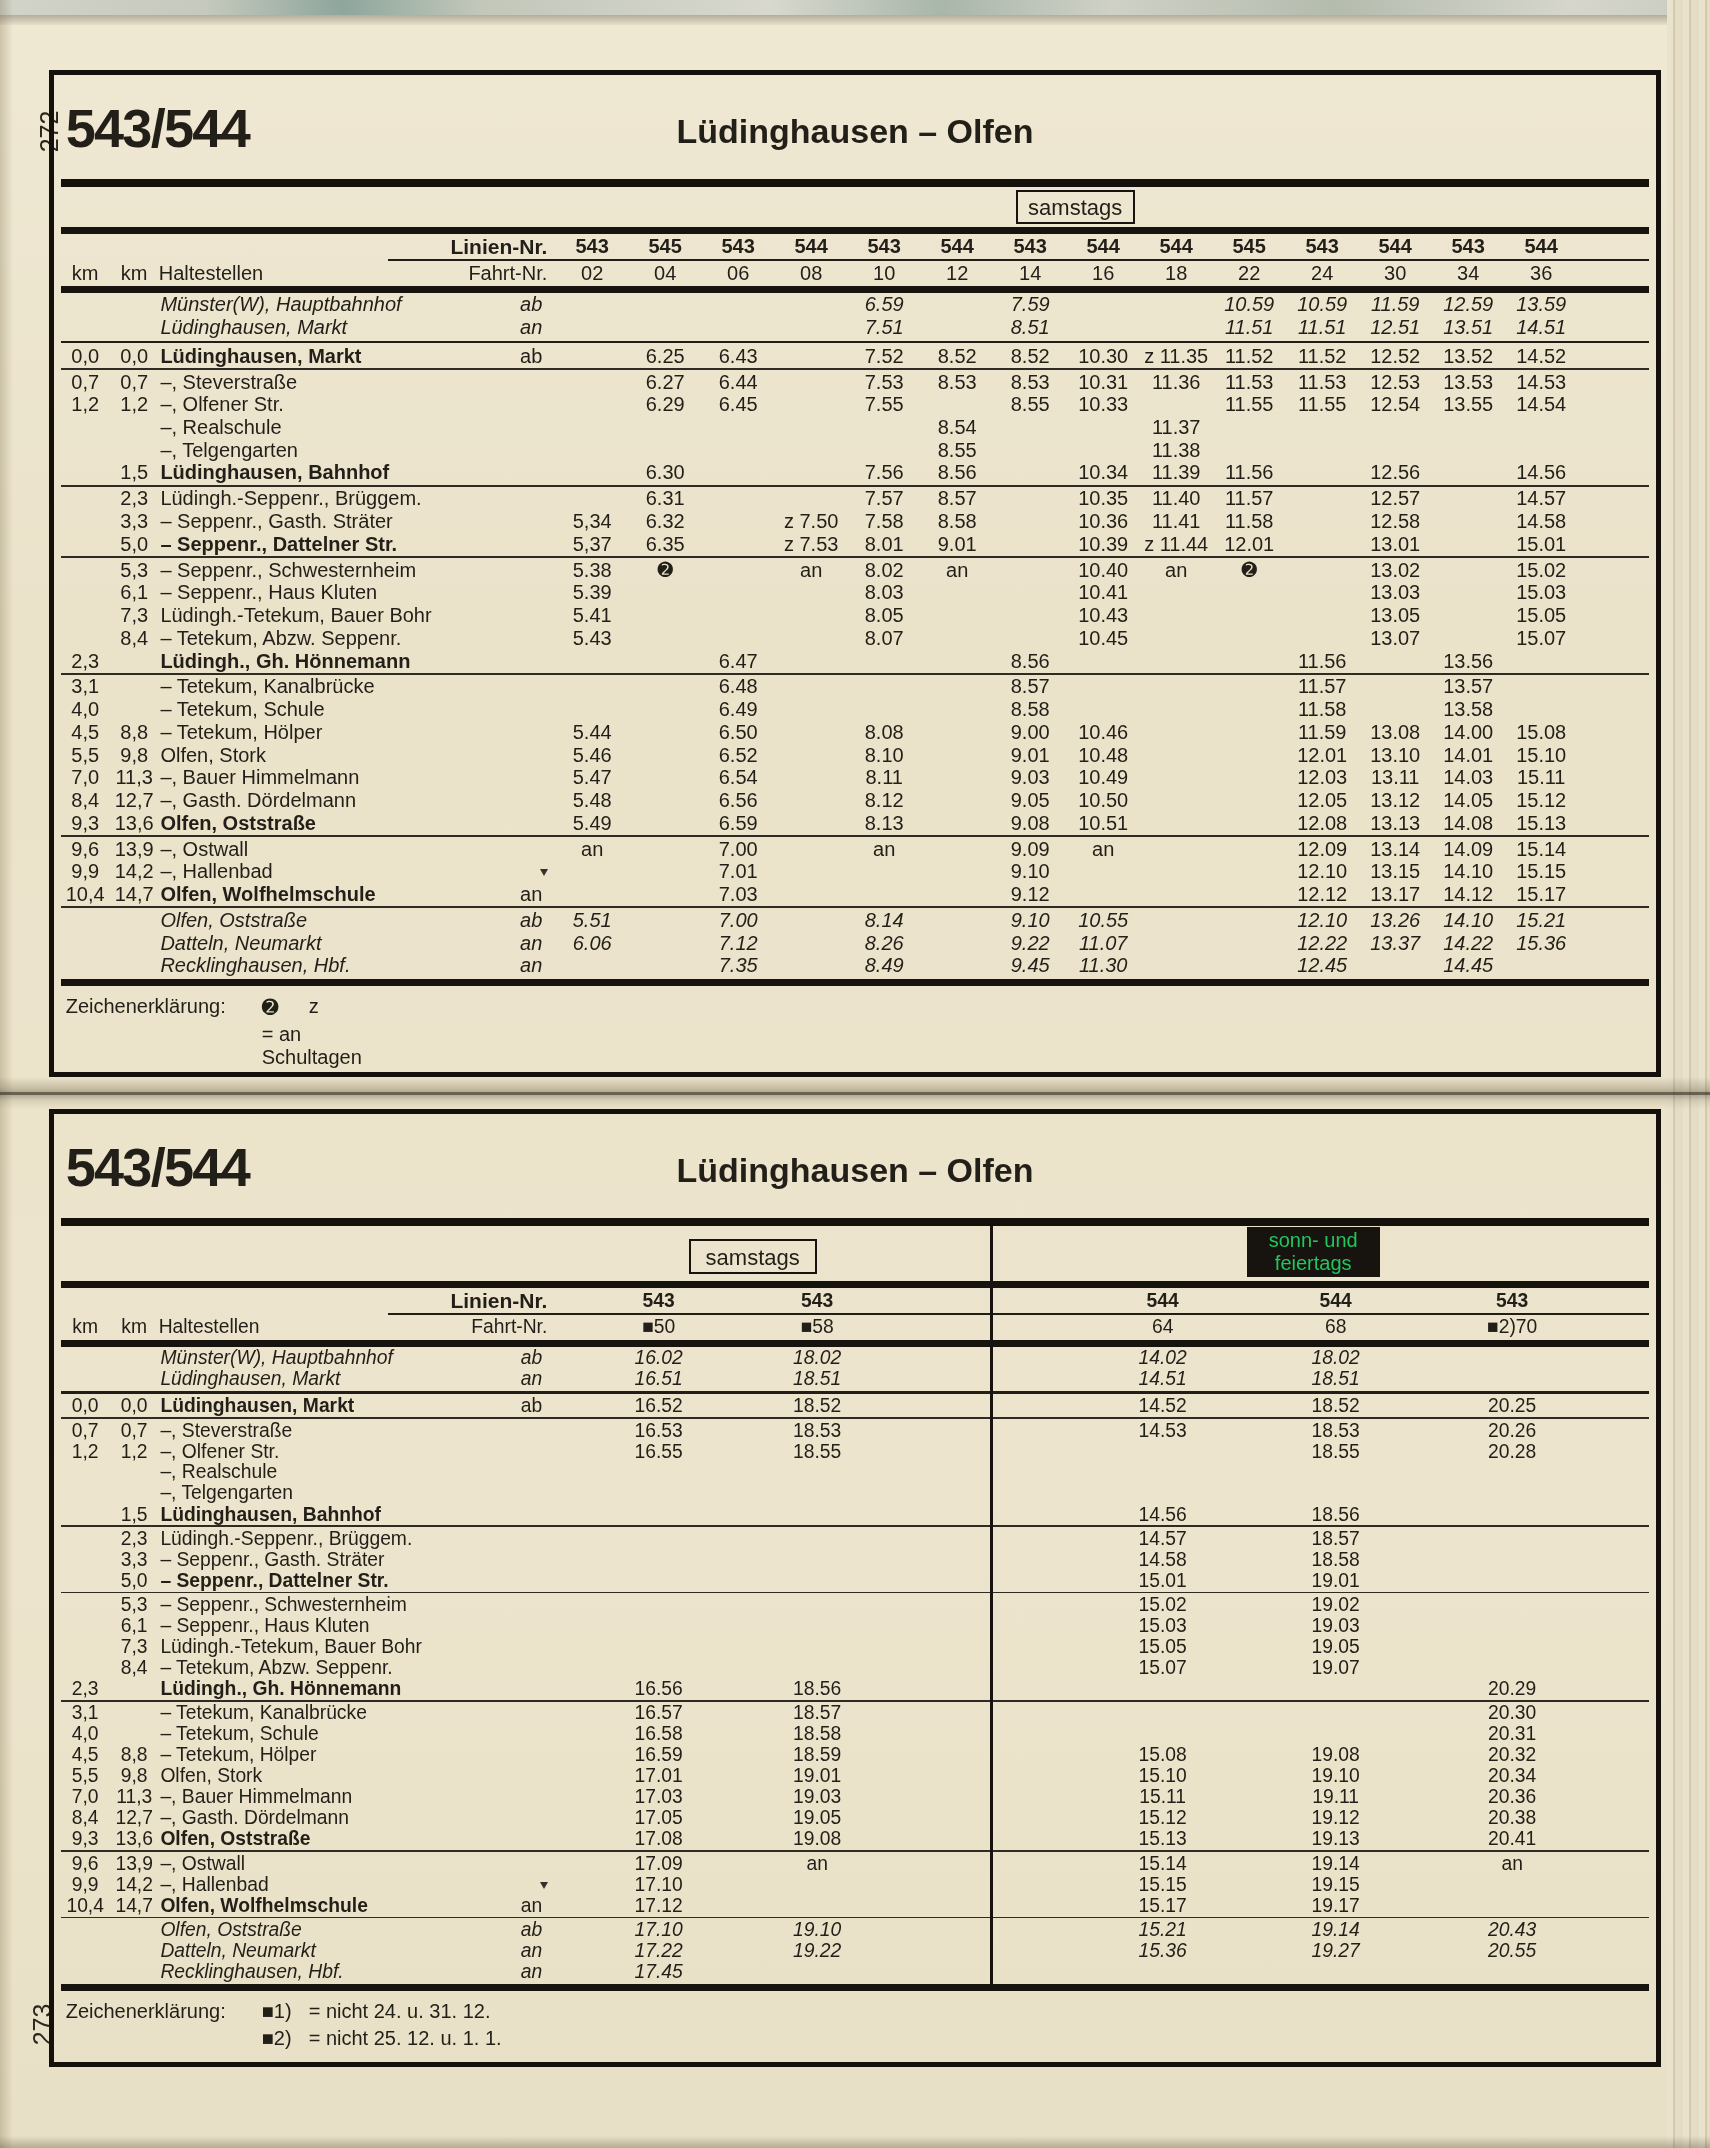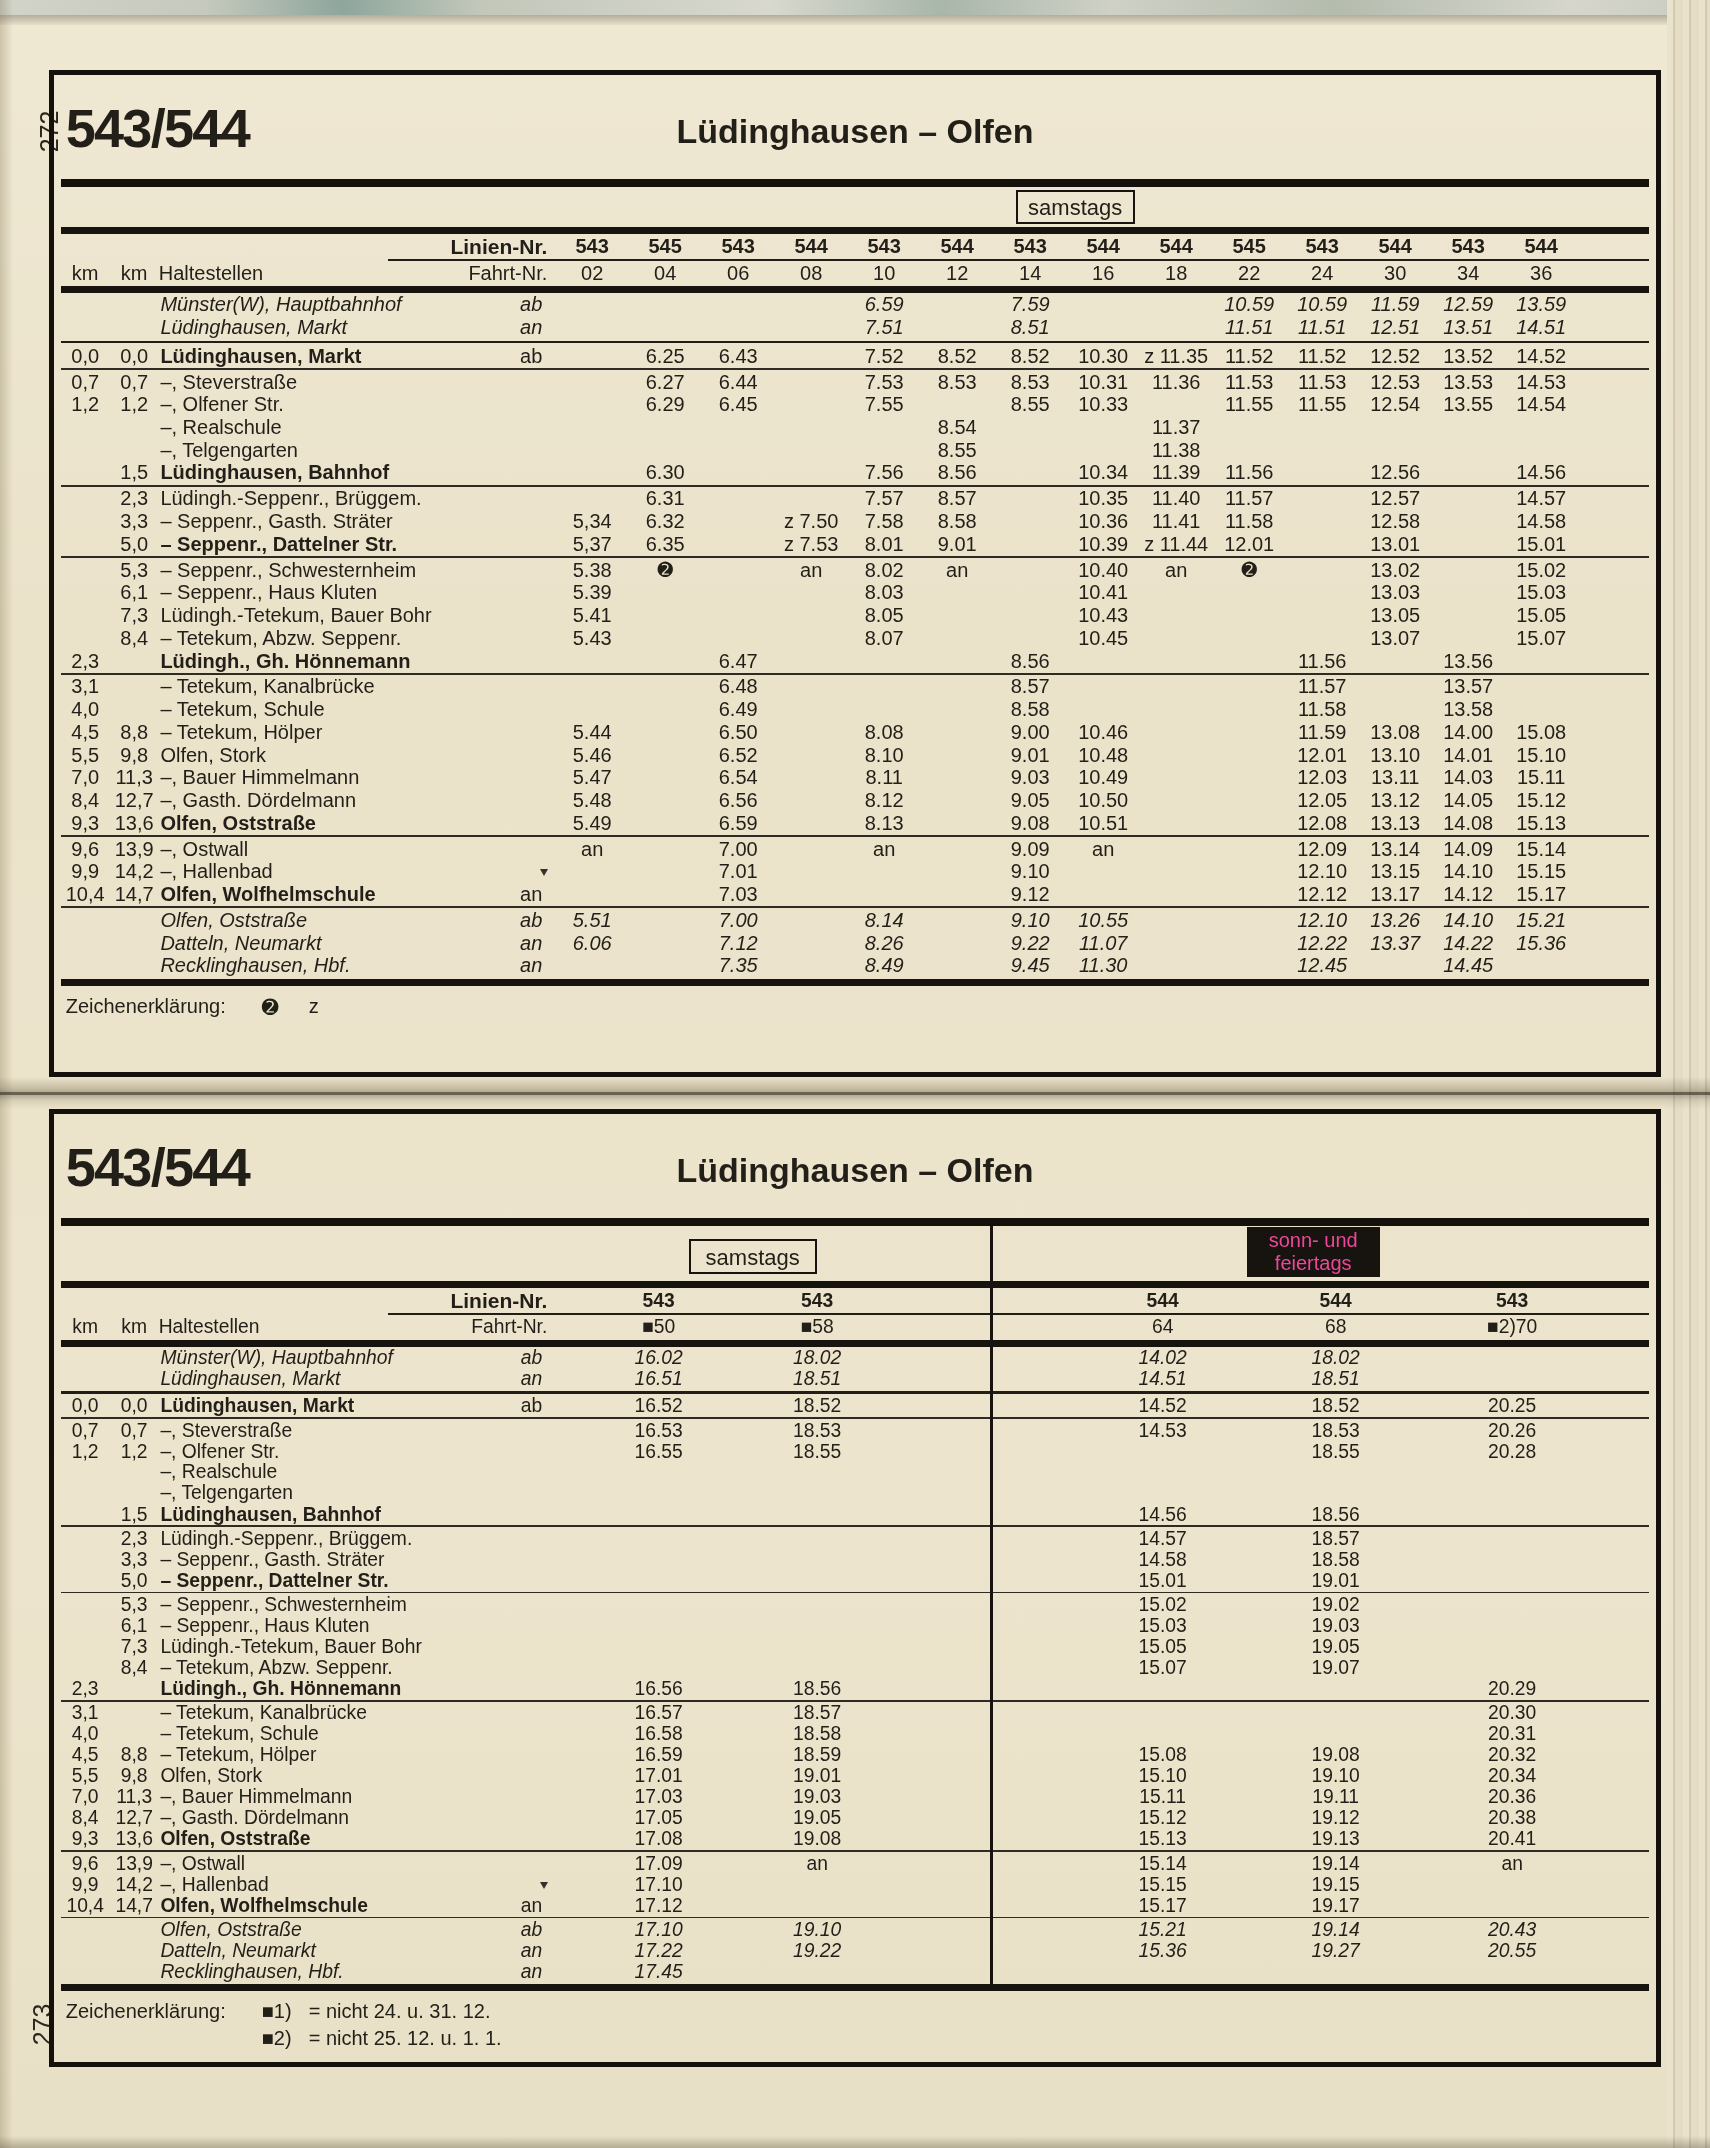--- a/index.html
+++ b/index.html
@@ -28,21 +28,21 @@
   .route{position:absolute;left:5px;top:17px;font-size:54px;font-weight:bold;letter-spacing:-1.7px;}
   .ttitle{position:absolute;left:0;right:0;top:32px;text-align:center;font-size:34px;font-weight:bold;}
   .trule{height:7.6px;background:#14110c;}
   .tablecore{position:relative;}
   .dayrow{position:relative;height:40px;}
   #t2 .dayrow{height:55px;}
   .daybox{position:absolute;border:2.5px solid #17130e;text-align:center;font-size:22px;}
   .t1-box0{left:955px;top:3.4px;width:119px;height:34px;line-height:32px;}
   .t2-box0{left:628px;top:13.4px;width:128px;height:35px;line-height:34px;}
   .t2-box1{left:1186px;top:1.7px;width:133px;height:50px;line-height:23.5px;padding-top:1.7px;}
-  .inverted{background:#17130e;color:#ec4899;border:none;font-size:20px;}
+  .inverted{background:#17130e;color:#22c55e;border:none;font-size:20px;}
   .divider{position:absolute;left:929px;top:0;height:100%;width:3.4px;background:#17130e;}
 
   .hbar{height:7.6px;background:#17130e;}
   .hthin{height:1.7px;background:#211d17;margin-left:327px;}
   .bbar{height:7.6px;background:#17130e;margin-top:1.7px;}
   .sep1{height:1.7px;background:#2e2a24;margin:0.8px 0;}
   .sep2{height:2.5px;background:#211d17;margin:1.7px 0;}
 
   .trow{display:grid;align-items:center;}
   .row-t1{grid-template-columns:49px 49px 330px 67px repeat(14,73px) minmax(0,1fr);height:22.7px;font-size:20px;}
@@ -761,20 +761,21 @@
             <div></div>
           </div>
           <div class="bbar"></div>
         </div>
     </div>
     <div class="legend">
       <span class="leglabel">Zeichenerklärung:</span>
       <div class="legentries">
           <div class="lsym">➋</div>
           <div class="lsym">z</div>
+          <div class="ltext">= an Schultagen</div>
         </div>
     </div>
   </div>
 
   <div class="fold"></div>
   <div class="foldline"></div>
 
   <div class="frame" id="t2">
     <div class="theader">
       <span class="route">543/544</span>

